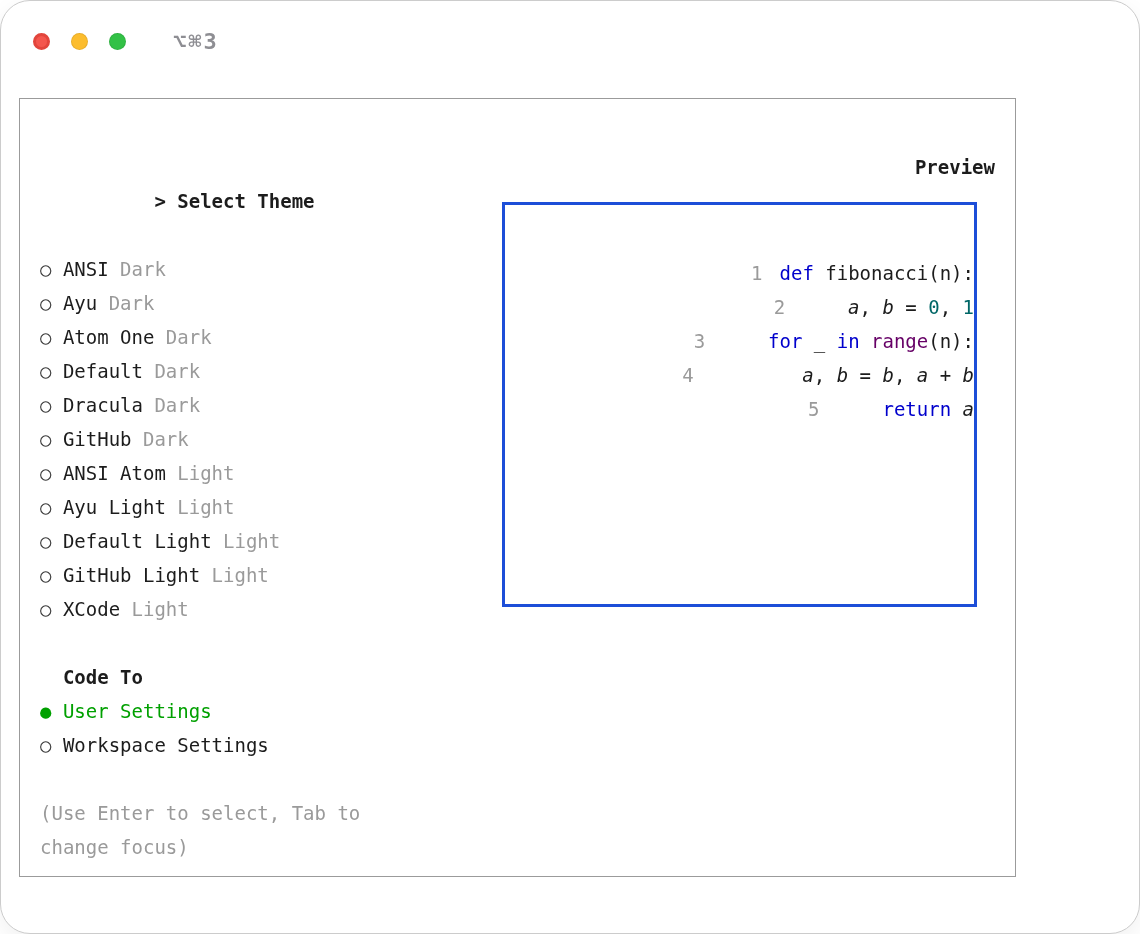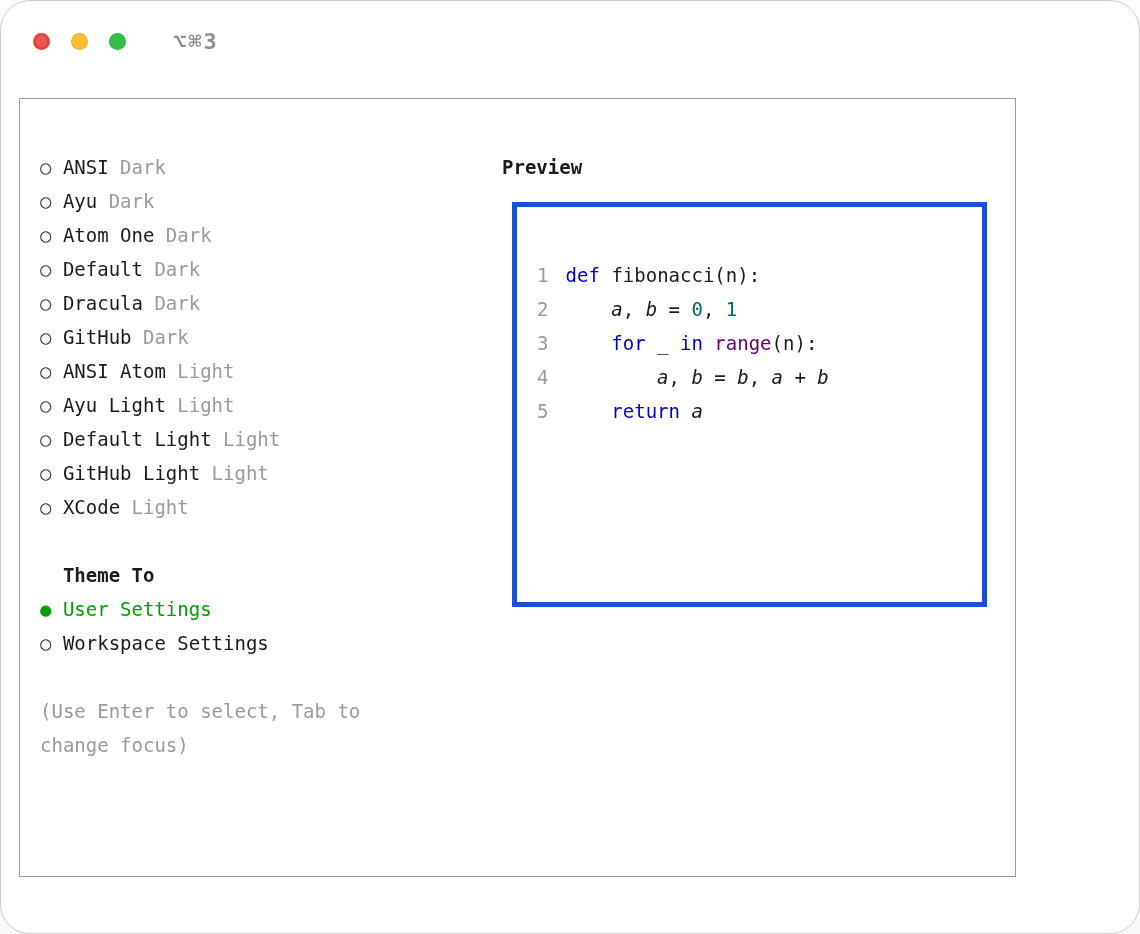--- a/index.html
+++ b/index.html
@@ -57,21 +57,21 @@
     box-sizing: border-box;
   }
   .panel-inner {
     display: flex;
     padding: 51px 20px 0 20px;
     font-size: 19px;
     line-height: 34px;
     color: var(--plain);
   }
   .left-col  { width: 462px; flex: none; }
-  .right-col { flex: 1; }
+  .right-col { flex: 1; text-align: right; }
 
   
   .header-row { font-weight: 700; white-space: pre; }
   .prompt { display: inline-block; width: 2ch; }
   .list-row { white-space: pre; }
   .marker { display: inline-block; width: 2ch; color: #3c3c3c; }
   .list-row.selected .marker { color: var(--selected); }
   .list-row.selected .tname  { color: var(--selected); }
   .list-row.selected .opt-label { color: var(--selected); }
   .variant { color: var(--muted); margin-left: 1ch; text-align: center; }
@@ -79,24 +79,23 @@
   .hint {
     color: var(--muted);
     margin-top: 34px;
     width: 31ch;
   }
 
   
   .preview-title { font-weight: 700; }
   .preview-box {
     margin-top: 18px;
-    margin-left: 10px;
     width: 475px;
     height: 405px;
-    border: 5px solid #1d4ed8;
+    border: 3px solid #1d4ed8;
     box-sizing: border-box;
     padding: 51px 0 0 20px;
     overflow: hidden;
   }
   .code-line { white-space: pre; }
   .ln {
     display: inline-block;
     width: 1ch;
     margin-right: 1.5ch;
     color: var(--line-number);
@@ -120,36 +119,39 @@
     <span class="light red"></span>
     <span class="light yellow"></span>
     <span class="light green"></span>
     <span class="shortcut">⌥⌘3</span>
   </div>
 
   <div class="panel">
     <div class="panel-inner">
 
       <div class="left-col">
+        <div class="header-row">
+          <span class="prompt">&gt;</span><span class="title">Select Theme</span>
+        </div>
 
         <div id="theme-list">
             <div class="list-row"><span class="marker">○</span><span class="tname">ANSI</span><span class="variant">Dark</span></div>
             <div class="list-row"><span class="marker">○</span><span class="tname">Ayu</span><span class="variant">Dark</span></div>
             <div class="list-row"><span class="marker">○</span><span class="tname">Atom One</span><span class="variant">Dark</span></div>
             <div class="list-row"><span class="marker">○</span><span class="tname">Default</span><span class="variant">Dark</span></div>
             <div class="list-row"><span class="marker">○</span><span class="tname">Dracula</span><span class="variant">Dark</span></div>
             <div class="list-row"><span class="marker">○</span><span class="tname">GitHub</span><span class="variant">Dark</span></div>
             <div class="list-row"><span class="marker">○</span><span class="tname">ANSI Atom</span><span class="variant">Light</span></div>
             <div class="list-row"><span class="marker">○</span><span class="tname">Ayu Light</span><span class="variant">Light</span></div>
             <div class="list-row"><span class="marker">○</span><span class="tname">Default Light</span><span class="variant">Light</span></div>
             <div class="list-row"><span class="marker">○</span><span class="tname">GitHub Light</span><span class="variant">Light</span></div>
             <div class="list-row"><span class="marker">○</span><span class="tname">XCode</span><span class="variant">Light</span></div>
           </div>
 
-        <div class="apply-header">Theme To</div>
+        <div class="apply-header">Code To</div>
 
         <div id="apply-to-list">
             <div class="list-row selected"><span class="marker">●</span><span class="opt-label">User Settings</span></div>
             <div class="list-row"><span class="marker">○</span><span class="opt-label">Workspace Settings</span></div>
           </div>
 
         <div class="hint">(Use Enter to select, Tab to change focus)</div>
       </div>
 
       <div class="right-col">

